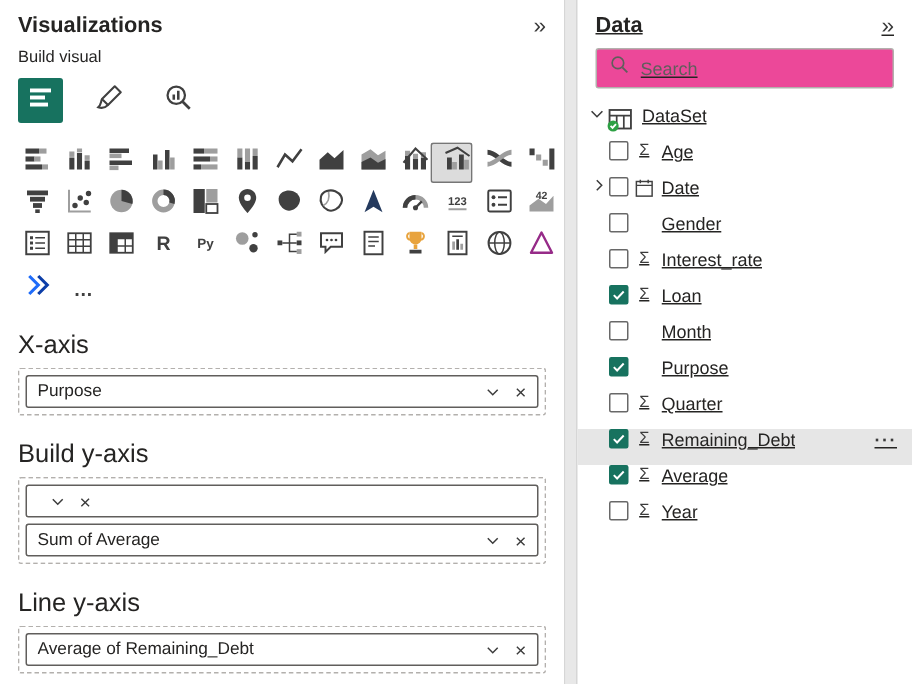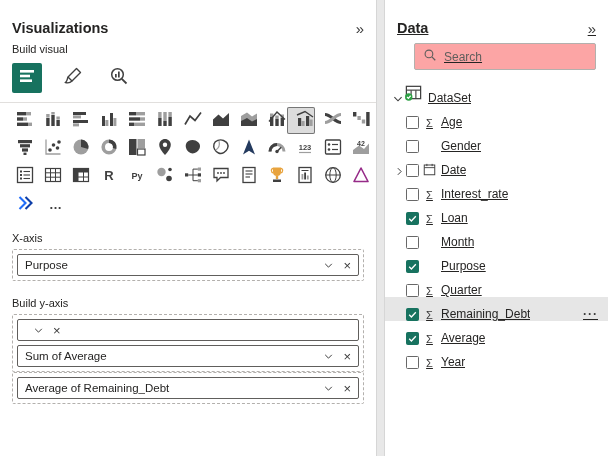--- a/index.html
+++ b/index.html
@@ -4,51 +4,51 @@
 <style>
   * { box-sizing: border-box; margin: 0; padding: 0; }
   html,body { width:608px; height:456px; }
   body { font-family:"Liberation Sans", sans-serif; color:#252423; background:#e8e8e8; overflow:hidden; }
   .app { width:608px; height:456px; display:flex; }
   .pane { background:#fff; height:456px; overflow:hidden; }
   .pane-viz { width:377px; display:flex; flex-direction:column; border-right:1px solid #d6d6d6; }
   .pane-gap { width:7px; background:#e8e8e8; cursor:col-resize; }
   .pane-data { flex:1; display:flex; flex-direction:column; border-left:1px solid #d6d6d6;text-decoration:underline; }
 
-  .pane-h { display:flex; justify-content:space-between; align-items:center; padding:20px 12px 4px 12px; }
+  .pane-h { display:flex; justify-content:space-between; align-items:center; padding:9px 12px 4px 12px; }
   .pane-h .title { font-size:14.5px; font-weight:700; }
   .collapse { font-size:15px; color:#3b3b3b; cursor:pointer; line-height:1; }
 
   .build-label { font-size:11px; font-weight:400; padding:3px 12px 6px 12px; }
 
   .tabs { display:flex; gap:16px; padding:2px 12px 9px 12px; align-items:center; }
   .tab { width:30px; height:30px; display:flex; align-items:center; justify-content:center; border-radius:2px; cursor:pointer; }
   .tab.sel { background:var(--accent,#17725f); }
   .tabs-divider { height:1px; background:#e1dfdd; }
 
   .gallery { display:grid; grid-template-columns:repeat(13,28px); grid-auto-rows:27px; gap:1px 0; padding:4px 6px 6px 7px; }
   .gcell { display:flex; align-items:center; justify-content:flex-end; border-radius:2px; cursor:pointer; }
   .gcell.sel { background:#dcdcdc; box-shadow:inset 0 0 0 1px #767676; }
   .gcell .more-txt { font-size:13px; font-weight:700; color:#404040; letter-spacing:1px; }
 
   .wells { padding:0 12px 8px 12px; }
-  .well-label { font-size:11px; margin:16px 0 5px 0; }
+  .well-label { font-size:17px; margin:16px 0 5px 0; }
   .well-group:first-child .well-label { margin-top:8px; }
   .well-zone { border:1px dashed #b3b0ad; border-radius:2px; padding:4px; display:flex; flex-direction:column; gap:4px; background:#fff; }
   .pill { height:22px; border:1px solid #605e5c; border-radius:2px; display:flex; align-items:center; padding:0 7px; font-size:11.5px; background:#fff; cursor:pointer; }
   .pill-text { flex:1; white-space:nowrap; overflow:hidden; }
   .pill-chev { display:flex; align-items:center; margin-left:8px; }
   .pill-x { margin-left:9px; color:#3b3b3b; font-size:13px; line-height:1; }
 
-  .search { margin:3px 12px 11px 29px; height:27px; border:1px solid #b3b0ad; border-radius:2px; display:flex; align-items:center; padding:0 8px; gap:7px; background:#fca5a5; }
+  .search { margin:3px 12px 11px 12px; height:27px; border:1px solid #b3b0ad; border-radius:2px; display:flex; align-items:center; padding:0 8px; gap:7px; background:#ec4899; }
   .search input { border:none; outline:none; flex:1; font-size:12px; font-family:inherit; color:#252423; background:transparent; }
   .search input::placeholder { color:#605e5c; }
 
   .tree { font-size:12px; }
-  .trow { height:24px; display:flex; align-items:flex-end; cursor:pointer; padding-right:6px; }
+  .trow { height:24px; display:flex; align-items:flex-start; cursor:pointer; padding-right:6px; }
   .trow.sel { background:#e6e6e6; }
   .trow .chev-slot { width:13px; display:flex; align-items:center; justify-content:center; flex:none; }
   .trow .cb { width:13px; height:13px; border:1px solid #686868; border-radius:1.5px; background:#fff; flex:none; display:flex; align-items:center; justify-content:center; }
   .trow .cb.on { background:var(--accent,#17725f); border-color:var(--accent,#17725f); }
   .trow .type-slot { width:21px; display:flex; align-items:center; justify-content:center; flex:none; }
   .trow .sigma { font-size:11px; color:#3b3b3b; }
   .trow .lbl { margin-left:1px; white-space:nowrap; overflow:hidden; }
   .trow .more { margin-left:auto; color:#3b3b3b; font-size:12px; font-weight:700; letter-spacing:1px; padding-right:4px; }
   .row-dataset { padding-left:6px; font-size:12px; }
   .row-dataset .lbl { margin-left:5px; }
@@ -425,20 +425,21 @@
               <span class="pill-chev">
                 <svg width="11" height="11" viewBox="0 0 20 20" aria-hidden="true">
                   <path d="M4,7 L10,13 L16,7" fill="none" stroke="#3b3b3b" stroke-width="1.8"></path>
                 </svg>
               </span>
               <span class="pill-x">×</span>
             </div>
           </div>
         </div>
         <div class="well-group">
+          <div class="well-label">Line y-axis</div>
           <div class="well-zone">
             <div class="pill">
               <span class="pill-text">Average of Remaining_Debt</span>
               <span class="pill-chev">
                 <svg width="11" height="11" viewBox="0 0 20 20" aria-hidden="true">
                   <path d="M4,7 L10,13 L16,7" fill="none" stroke="#3b3b3b" stroke-width="1.8"></path>
                 </svg>
               </span>
               <span class="pill-x">×</span>
             </div>
@@ -481,45 +482,45 @@
       <div id="field-rows">
           <div class="trow row-field">
             <span class="chev-slot"></span>
             <span class="cb"></span>
             <span class="type-slot">
               <span class="sigma">Σ</span>
             </span>
             <span class="lbl">Age</span>
           </div>
           <div class="trow row-field">
-            <span class="chev-slot"></span>
-            <span class="cb"></span>
-            <span class="type-slot"></span>
-            <span class="lbl">Gender</span>
-          </div>
-          <div class="trow row-field">
             <span class="chev-slot">
               <svg width="11" height="11" viewBox="0 0 20 20" aria-hidden="true">
                 <path d="M7,4 L13,10 L7,16" fill="none" stroke="#3b3b3b" stroke-width="1.8"></path>
               </svg>
             </span>
             <span class="cb"></span>
             <span class="type-slot">
               <svg width="15" height="15" viewBox="0 0 20 20" aria-hidden="true">
                 <rect x="3" y="4" width="14" height="13" fill="none" stroke="#404040" stroke-width="1.3"></rect>
                 <line x1="3" y1="7.5" x2="17" y2="7.5" stroke="#404040" stroke-width="1.2"></line>
                 <line x1="6.5" y1="2.5" x2="6.5" y2="5.5" stroke="#404040" stroke-width="1.3"></line>
                 <line x1="13.5" y1="2.5" x2="13.5" y2="5.5" stroke="#404040" stroke-width="1.3"></line>
               </svg>
             </span>
             <span class="lbl">Date</span>
           </div>
           <div class="trow row-field">
             <span class="chev-slot"></span>
             <span class="cb"></span>
+            <span class="type-slot"></span>
+            <span class="lbl">Gender</span>
+          </div>
+          <div class="trow row-field">
+            <span class="chev-slot"></span>
+            <span class="cb"></span>
             <span class="type-slot">
               <span class="sigma">Σ</span>
             </span>
             <span class="lbl">Interest_rate</span>
           </div>
           <div class="trow row-field">
             <span class="chev-slot"></span>
             <span class="cb on">
               <svg width="11" height="11" viewBox="0 0 20 20" aria-hidden="true">
                 <path d="M4,10.5 l4,4 L16,6" stroke="#fff" stroke-width="2.4" fill="none"></path>

